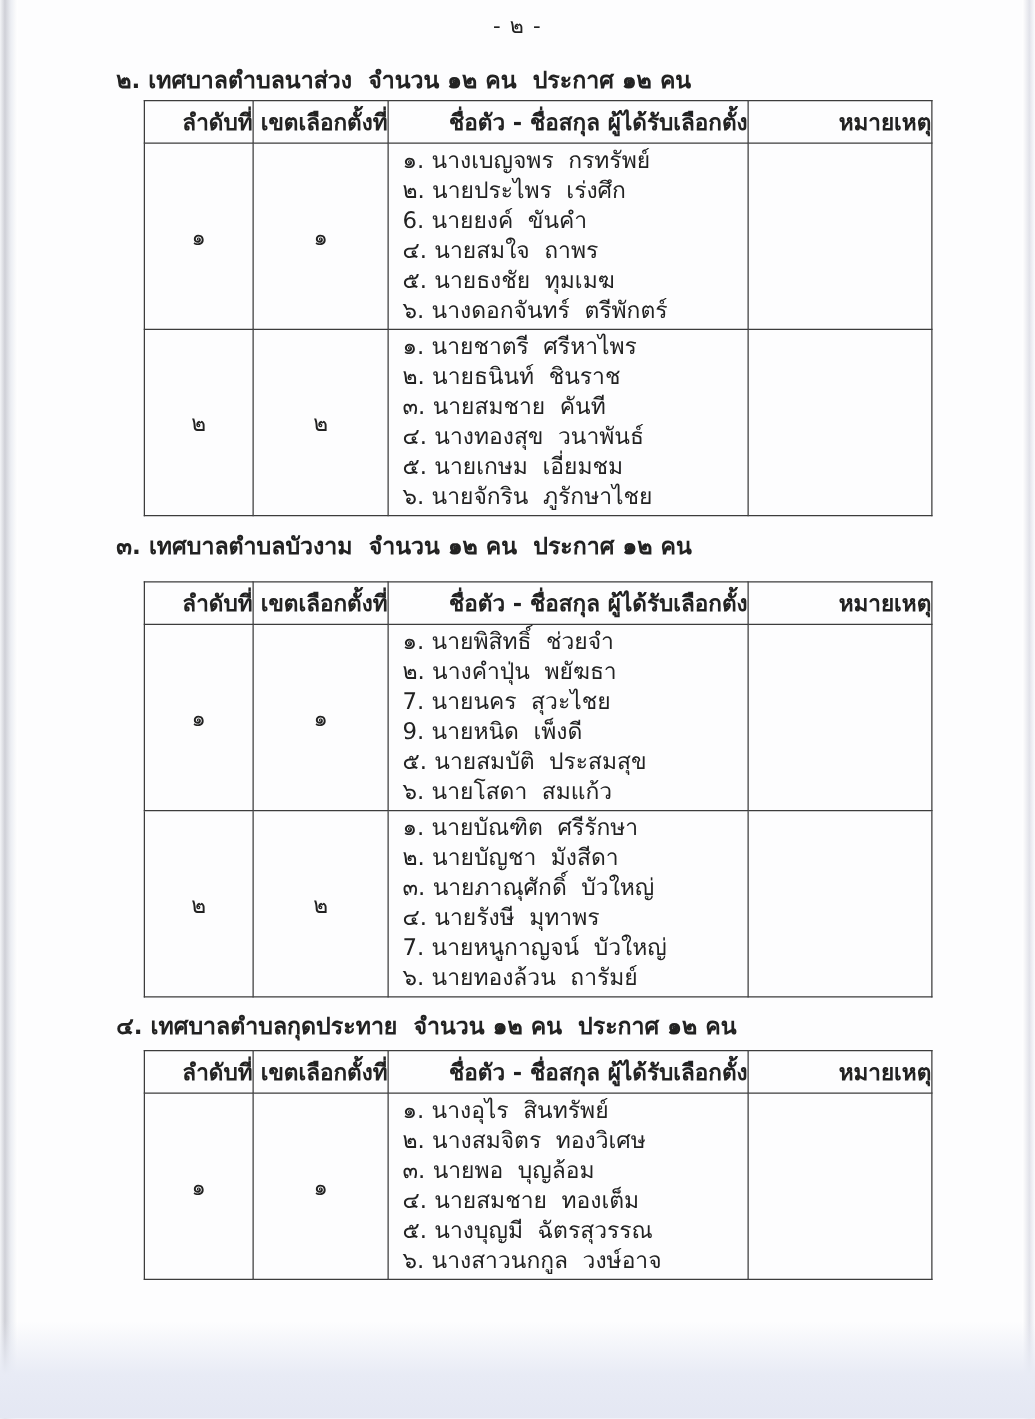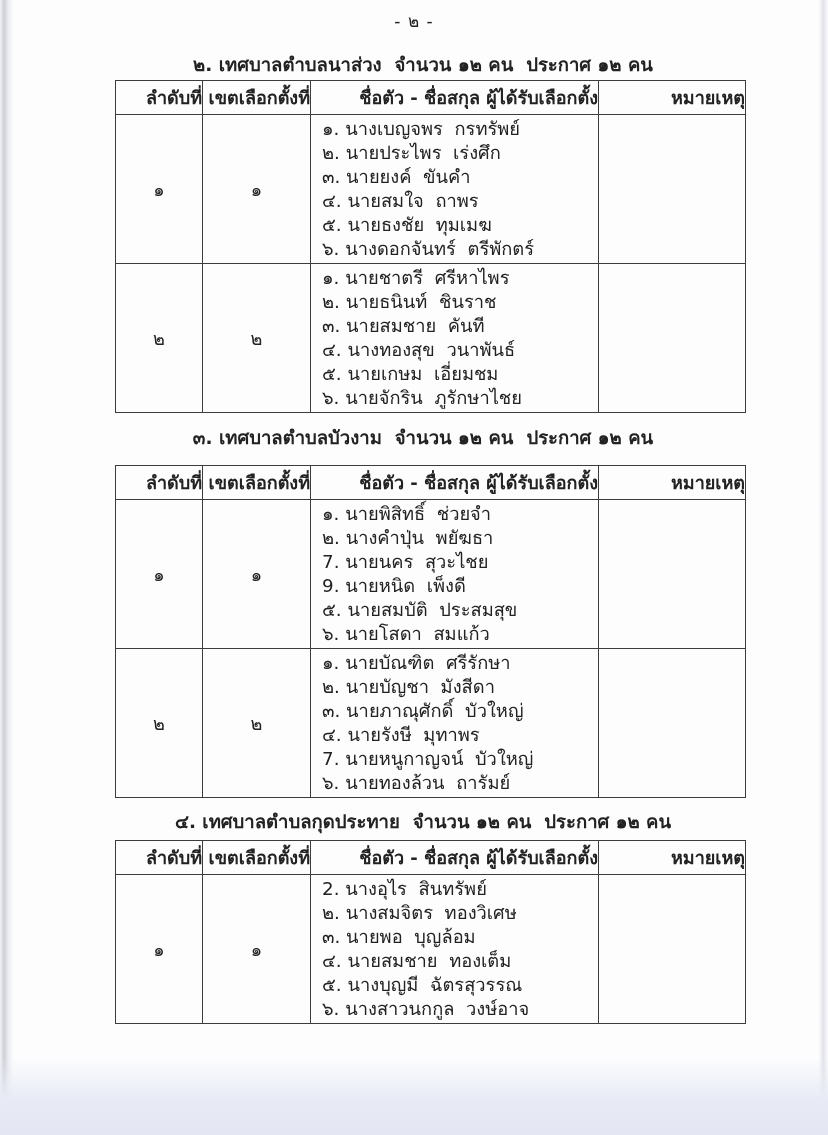--- a/index.html
+++ b/index.html
@@ -31,21 +31,20 @@
     line-height: 24px;
     letter-spacing: 1px;
   }
   .content { margin-left: 93px; width: 660px; position: relative; }
   .sec-heading {
     font-size: 18.5px;
     line-height: 26px;
     font-weight: 600;
     white-space: pre-wrap;
     margin: 0;
-    text-align: center;
   }
   .h1 { margin-top: 19px; margin-bottom: 2px; }
   .h2 { margin-top: 12px; margin-bottom: 14px; }
   .h3 { margin-top: 11px; margin-bottom: 5px; }
   table.doc-table {
     border-collapse: collapse;
     table-layout: fixed;
     width: 630px;
     margin-left: 22px;
     background: transparent;
@@ -110,21 +109,21 @@
           <th>หมายเหตุ</th>
         </tr>
       </thead>
       <tbody>
         <tr class="group-row">
           <td class="num-cell">๑</td>
           <td class="num-cell">๑</td>
           <td class="names-cell">
             <div class="name-line">๑. นางเบญจพร  กรทรัพย์</div>
             <div class="name-line">๒. นายประไพร  เร่งศึก</div>
-            <div class="name-line">๓. นายยงค์  ขันคำ</div>
+            <div class="name-line">6. นายยงค์  ขันคำ</div>
             <div class="name-line">๔. นายสมใจ  ถาพร</div>
             <div class="name-line">๕. นายธงชัย  ทุมเมฆ</div>
             <div class="name-line">๖. นางดอกจันทร์  ตรีพักตร์</div>
           </td>
           <td></td>
         </tr>
         <tr class="group-row">
           <td class="num-cell">๒</td>
           <td class="num-cell">๒</td>
           <td class="names-cell">
@@ -204,21 +203,21 @@
           <th>เขตเลือกตั้งที่</th>
           <th>ชื่อตัว - ชื่อสกุล ผู้ได้รับเลือกตั้ง</th>
           <th>หมายเหตุ</th>
         </tr>
       </thead>
       <tbody>
         <tr class="group-row-last">
           <td class="num-cell">๑</td>
           <td class="num-cell">๑</td>
           <td class="names-cell">
-            <div class="name-line">2. นางอุไร  สินทรัพย์</div>
+            <div class="name-line">๑. นางอุไร  สินทรัพย์</div>
             <div class="name-line">๒. นางสมจิตร  ทองวิเศษ</div>
             <div class="name-line">๓. นายพอ  บุญล้อม</div>
             <div class="name-line">๔. นายสมชาย  ทองเต็ม</div>
             <div class="name-line">๕. นางบุญมี  ฉัตรสุวรรณ</div>
             <div class="name-line">๖. นางสาวนกกูล  วงษ์อาจ</div>
           </td>
           <td></td>
         </tr>
       </tbody>
     </table>

